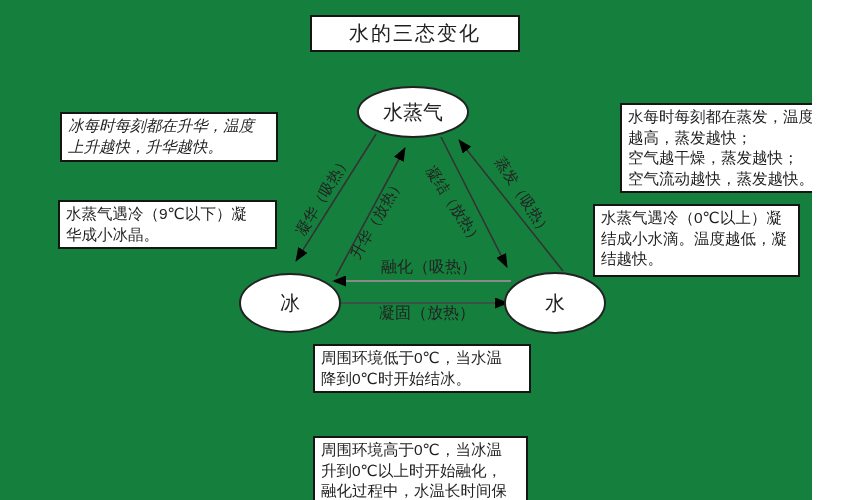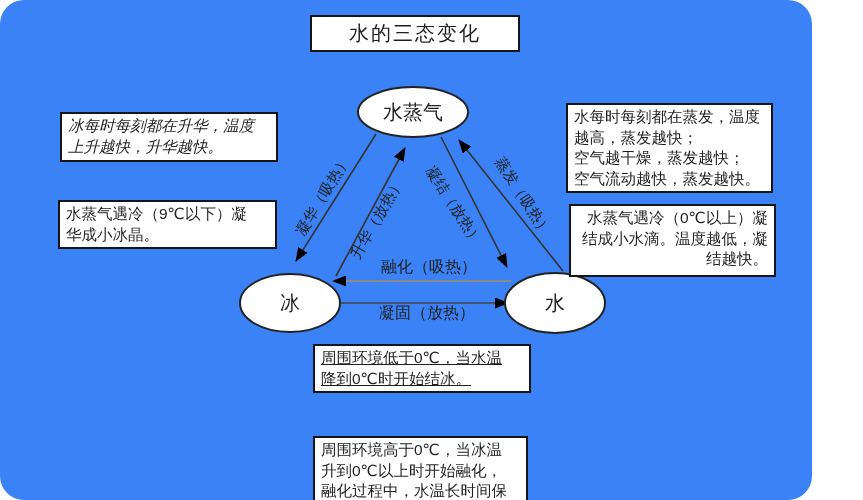--- a/index.html
+++ b/index.html
@@ -1,33 +1,33 @@
 <!DOCTYPE html>
 <html><head>
 <meta charset="utf-8">
 <style>
   html,body{margin:0;padding:0;background:#ffffff;}
   body{font-family:"Liberation Sans","DejaVu Sans",sans-serif;color:#1f1f1f;}
-  .page{position:relative;width:812px;height:500px;background:#3b82f6;overflow:hidden;border-radius:24px;}
+  .page{position:relative;width:812px;height:500px;background:#15803d;overflow:hidden;}
   .title-box{
     position:absolute;left:310px;top:15px;width:210px;height:37px;
     border:2px solid #151515;box-sizing:border-box;
     display:flex;align-items:center;justify-content:center;
     font-size:20px;letter-spacing:2px;background:#fff;
   }
   .note{
     position:absolute;border:2px solid #151515;box-sizing:border-box;
     background:#fff;font-size:15.5px;line-height:20.5px;
     padding:2px 6px;white-space:pre-line;
   }
   .note-ice-sub{left:60px;top:112px;width:218px;min-height:50px;font-style:italic;}
   .note-vapor-dep{left:58px;top:200px;width:219px;min-height:48px;}
-  .note-water-evap{left:566px;top:103px;width:207px;min-height:86px;}
-  .note-vapor-cond{left:569px;top:204px;width:207px;min-height:73px;text-align:right;}
-  .note-freeze{left:313px;top:344px;width:218px;min-height:48px;text-decoration:underline;}
+  .note-water-evap{left:620px;top:103px;width:207px;min-height:86px;}
+  .note-vapor-cond{left:593px;top:204px;width:207px;min-height:73px;}
+  .note-freeze{left:313px;top:344px;width:218px;min-height:48px;}
   .note-melt{left:313px;top:405px;width:215px;min-height:92px;margin-top:31px;}
   svg.diagram{position:absolute;left:0;top:0;}
   svg.diagram text{fill:#222;}
   .node-label{font-size:20px;}
   .arrow-label{font-size:15px;}
   .arrow-label-h{font-size:16px;}
 </style>
 </head>
 <body>
 

